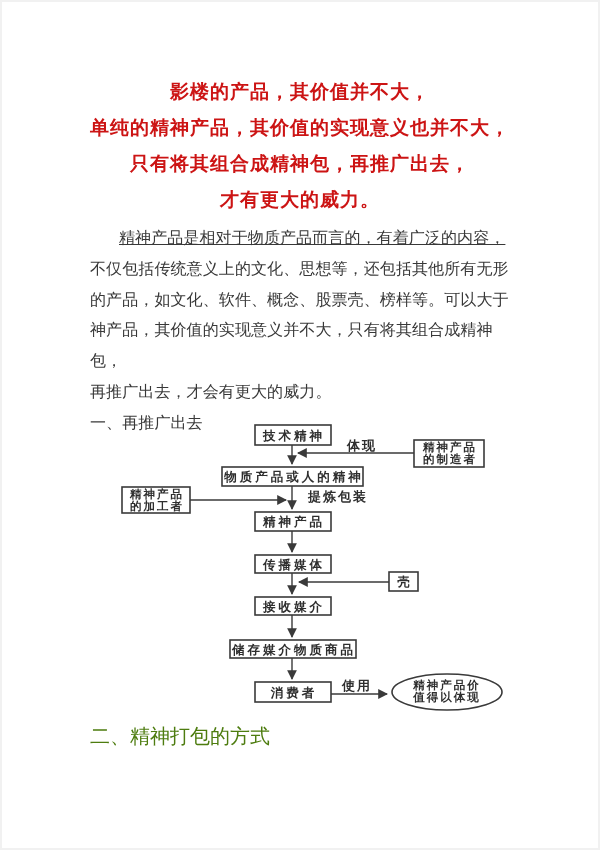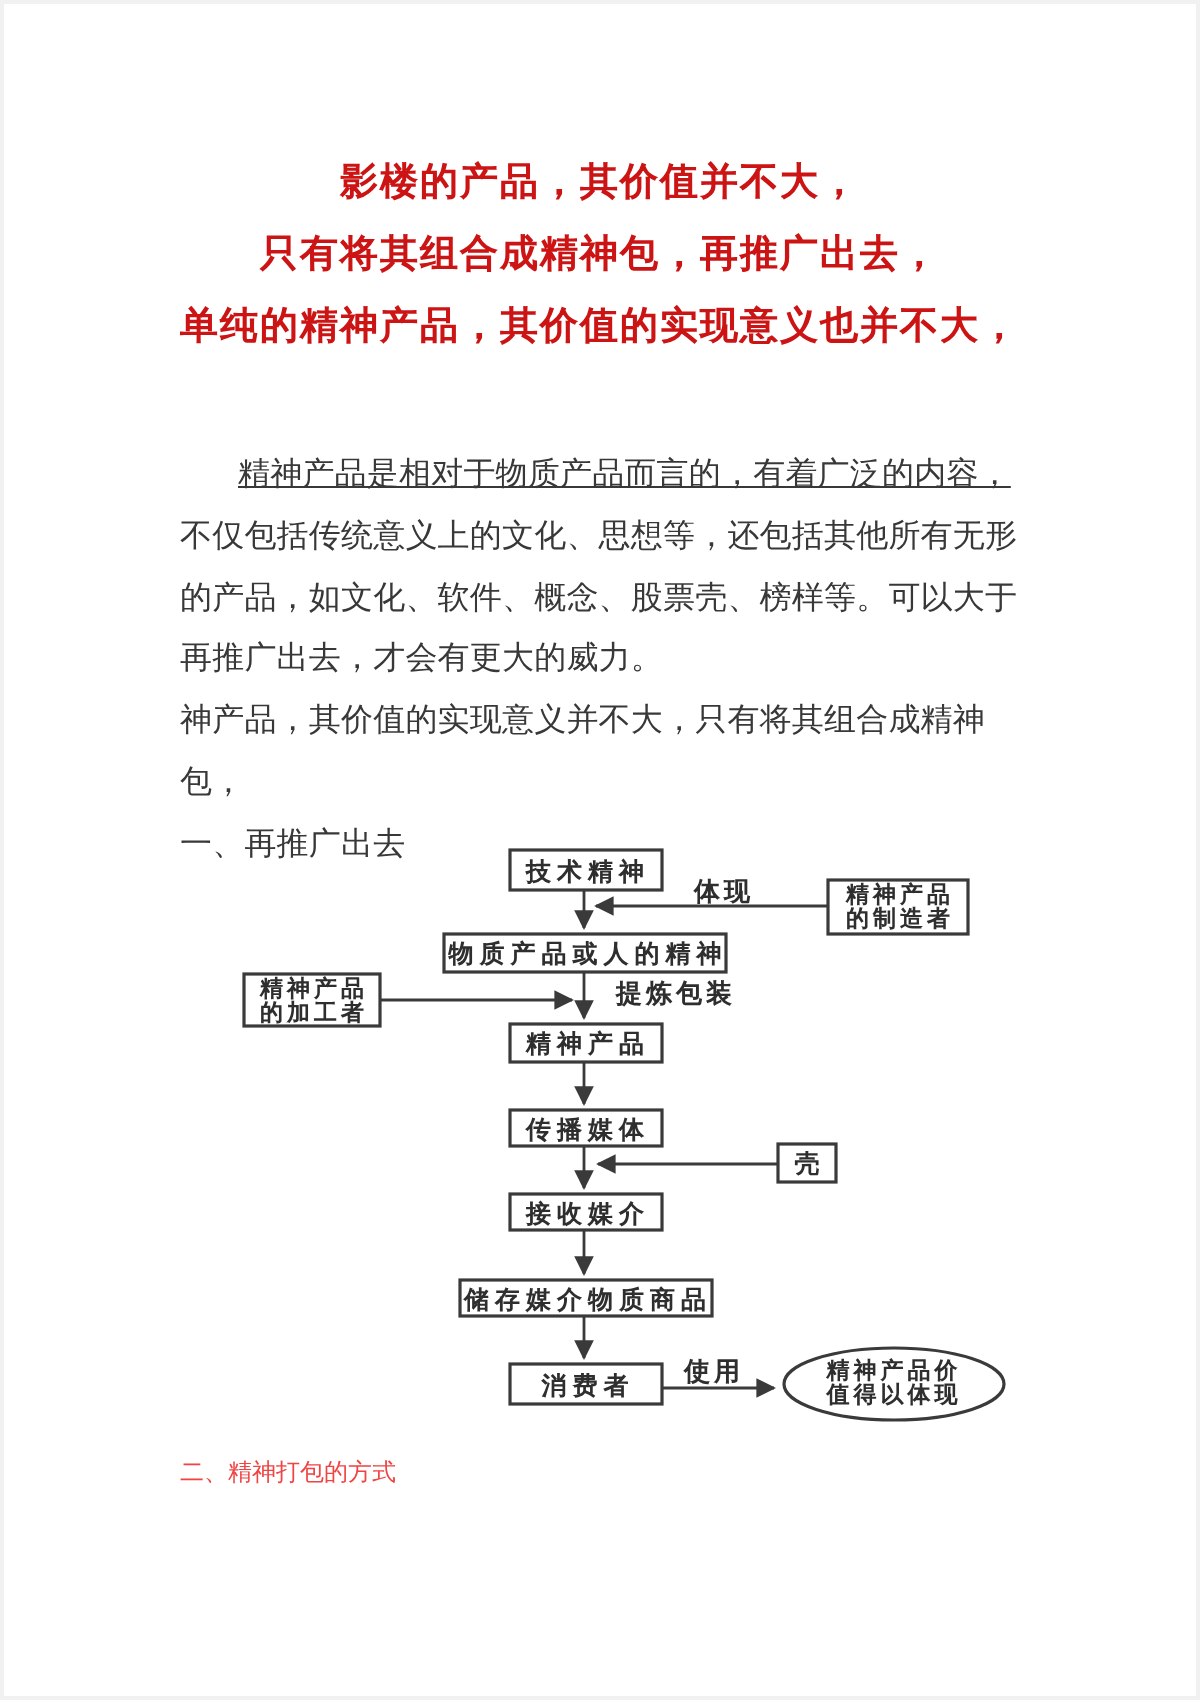--- a/index.html
+++ b/index.html
@@ -13,51 +13,52 @@
     text-align:center; color:#cc1414; font-weight:bold;
     font-size:19px; line-height:36px; letter-spacing:1px;
   }
   .para-block {
     position:absolute; top:223px; left:90px; width:430px;
     color:#383838; font-size:16px; line-height:30.8px; letter-spacing:0.1px;
   }
   .para-line.indent { padding-left:29px;text-decoration:underline; }
   .bottom-block {
     position:absolute; top:721px; left:90px; width:430px;
-    color:#ef4444; font-size:12px; line-height:31px;
+    color:#4d7c0f; font-size:20px; line-height:31px;
   }
   .bottom-line.indent { padding-left:30px; }
   svg.flowchart { position:absolute; left:0; top:0; width:600px; height:850px; }
   .fc-box { fill:none; stroke:#3a3a3a; stroke-width:1.6; }
   .fc-line { stroke:#3a3a3a; stroke-width:1.4; fill:none; }
   .fc-label {
     font-family:"Liberation Sans", sans-serif; font-weight:bold;
     fill:#2e2e2e; text-anchor:middle;
   }
   .fc-s12 { font-size:12.5px; letter-spacing:3px; }
   .fc-s11 { font-size:11.5px; letter-spacing:2px; }
   .fc-edge { font-size:13px; letter-spacing:2px; }
 </style>
 </head>
 <body>
 
 <div class="page">
 
   <div class="title-block">
     <div class="title-line">影楼的产品，其价值并不大，</div>
+    <div class="title-line">单纯的精神产品，其价值的实现意义也并不大，</div>
     <div class="title-line">只有将其组合成精神包，再推广出去，</div>
-    <div class="title-line">单纯的精神产品，其价值的实现意义也并不大，</div>
+    <div class="title-line">才有更大的威力。</div>
   </div>
 
   <div class="para-block">
     <div class="para-line indent">精神产品是相对于物质产品而言的，有着广泛的内容，</div>
     <div class="para-line">不仅包括传统意义上的文化、思想等，还包括其他所有无形</div>
     <div class="para-line">的产品，如文化、软件、概念、股票壳、榜样等。可以大于</div>
+    <div class="para-line">神产品，其价值的实现意义并不大，只有将其组合成精神包，</div>
     <div class="para-line">再推广出去，才会有更大的威力。</div>
-    <div class="para-line">神产品，其价值的实现意义并不大，只有将其组合成精神包，</div>
     <div class="para-line">一、再推广出去</div>
   </div>
 
   <svg class="flowchart" viewBox="0 0 600 850">
     <defs>
       <marker id="arr" viewBox="0 0 10 10" refX="9" refY="5" markerWidth="7" markerHeight="7" orient="auto-start-reverse">
         <path d="M0,0 L10,5 L0,10 z" fill="#3a3a3a"></path>
       </marker>
     </defs>
 

